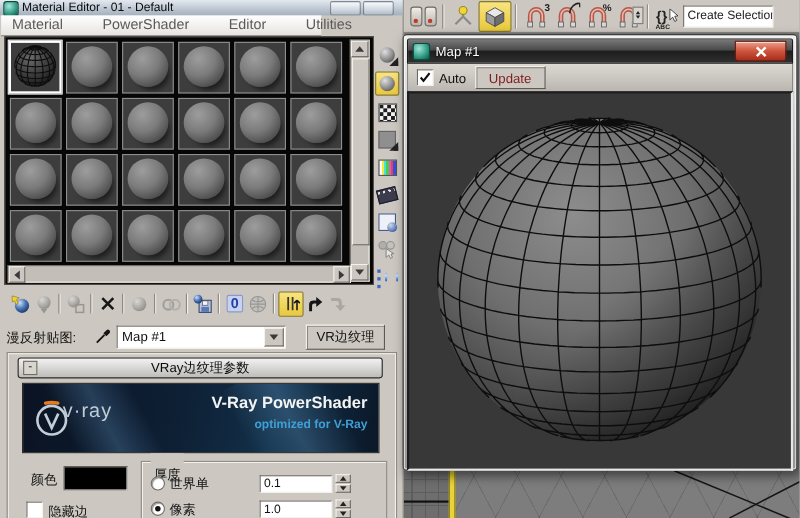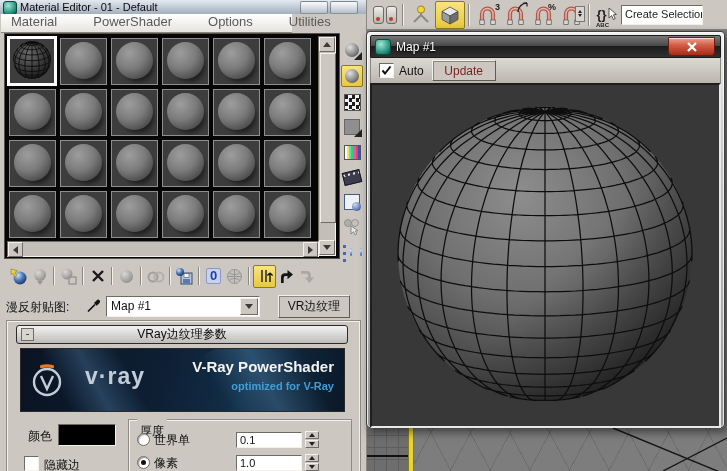--- a/index.html
+++ b/index.html
@@ -65,21 +65,21 @@
   .btn3d{display:flex;align-items:center;justify-content:center;font-size:12px;color:#111;background:#ccc8c1;
          border-top:1px solid #f4f1eb;border-left:1px solid #f4f1eb;border-bottom:1px solid #5f5b54;border-right:1px solid #5f5b54;box-shadow:1px 1px 0 #8a8680 inset}
   .vr-btn{left:278px;top:295px;width:70px;height:21px}
   
   .groove{left:6px;top:320px;width:353px;height:151px;border:1px solid #8f8b85;box-shadow:inset 1px 1px 0 #f4f1ec, inset -1px -1px 0 #f4f1ec}
   .rollout-hd{left:16px;top:325px;width:330px;height:17px;background:linear-gradient(#f2f2f2,#bdbcb8);border:1px solid #2a2a2a;border-radius:3px;
               display:flex;align-items:center;justify-content:center;font-size:12px;color:#0a0a0a;position:absolute}
   .minus-box{position:absolute;left:4px;top:2px;width:11px;height:11px;background:#d8d5cf;border:1px solid #6f6b64;font-size:11px;line-height:9px;text-align:center;color:#222}
   .banner{left:20px;top:348px;width:323px;height:62px;background:linear-gradient(100deg,#0a1322 0%,#0e2035 45%,#123049 70%,#0b1828 100%);border:1px solid #2a2a2a;overflow:hidden}
   .streak{position:absolute;background:linear-gradient(90deg,rgba(120,180,230,0),rgba(120,180,230,.25),rgba(120,180,230,0));transform:rotate(-28deg)}
-  .vray-logotext{position:absolute;left:64px;top:14px;font-size:23px;font-weight:bold;color:#c2cdd8;letter-spacing:1px}
+  .vray-logotext{position:absolute;left:36px;top:14px;font-size:18px;font-weight:normal;color:#c2cdd8;letter-spacing:1px}
   .banner-title{position:absolute;right:10px;top:9px;font-size:15px;font-weight:bold;color:#f4f4f4}
   .banner-sub{position:absolute;right:10px;top:31px;font-size:11px;font-weight:bold;color:#3f9fd6}
   
   .p-label{font-size:12px;color:#111;position:absolute}
   .swatch{left:58px;top:424px;width:56px;height:20px;background:#000}
   .cbox{width:13px;height:13px;display:flex;align-items:center;justify-content:center;background:#fff}
   .radio{width:11px;height:11px;border-radius:50%;background:#fff;border:1px solid #6f6b64;box-shadow:inset 1px 1px 1px rgba(0,0,0,.4);display:flex;align-items:center;justify-content:center}
   .radio i{width:5px;height:5px;border-radius:50%;background:#111}
   .groupbox{left:128px;top:419px;width:222px;height:52px;border:1px solid #8f8b85;box-shadow:inset 1px 1px 0 #f4f1ec;position:absolute}
   .gb-legend{position:absolute;left:8px;top:-8px;background:#ccc8c1;padding:11px 3px;font-size:12px}
@@ -246,21 +246,21 @@
   <div class="abs mat-editor">
     <div class="abs me-title">
       <div class="abs app-icon"></div>
       <div class="abs me-title-text">Material Editor - 01 - Default</div>
       <div class="abs cap-btn" style="left:300px"></div>
       <div class="abs cap-btn" style="left:330px"></div>
     </div>
     <div class="abs me-menubar">
       <span class="menu-item">Material</span>
       <span class="menu-item">PowerShader</span>
-      <span class="menu-item">Options</span>
+      <span class="menu-item">Editor</span>
       <span class="menu-item">Utilities</span>
     </div>
 
     <div class="abs palette">
       <div class="abs slot-grid" id="slot-grid">
           <div class="slot sel"><svg width="45" height="44">
               <circle cx="22" cy="21" r="19" fill="url(#sphDark)"></circle>
               <g id="mini-wires">
                 <path d="M22.0 3.6L23.0 3.6L23.9 3.7L24.9 3.8L25.8 4.0L26.8 4.2L27.7 4.5L28.6 4.8L29.5 5.1L30.4 5.5L31.3 5.9L32.1 6.4L32.9 6.9L33.6 7.5L34.4 8.1L35.1 8.7L35.7 9.4L36.4 10.1L37.0 10.8L37.5 11.5L38.0 12.3L38.5 13.1L38.9 13.9L39.3 14.8L39.6 15.6L39.9 16.5L40.1 17.4L40.3 18.3L40.4 19.2L40.5 20.1L40.5 21.0M22.0 3.6L22.9 3.5L23.8 3.5L24.7 3.5L25.6 3.5L26.4 3.6L27.3 3.7L28.1 3.9L29.0 4.1L29.8 4.4L30.5 4.7L31.3 5.1L32.0 5.5L32.8 6.0L33.4 6.5L34.1 7.0M22.0 3.6L22.7 3.4L23.4 3.2L24.0 3.1L24.7 3.1L25.4 3.1L26.0 3.1L26.7 3.2L27.3 3.3L27.9 3.5M22.0 3.6L22.4 3.3L22.7 3.1L23.1 2.9L23.5 2.8L23.8 2.7L24.2 2.7L24.5 2.7M22.0 3.6L22.0 3.3L22.0 3.1L22.0 2.8L22.0 2.7L22.0 2.6L22.0 2.5M22.0 3.6L21.6 3.3L21.3 3.1L20.9 2.9L20.5 2.8L20.2 2.7L19.8 2.7L19.5 2.7M22.0 3.6L21.3 3.4L20.6 3.2L20.0 3.1L19.3 3.1L18.6 3.1L18.0 3.1L17.3 3.2L16.7 3.3L16.1 3.5M22.0 3.6L21.1 3.5L20.2 3.5L19.3 3.5L18.4 3.5L17.6 3.6L16.7 3.7L15.9 3.9L15.0 4.1L14.2 4.4L13.5 4.7L12.7 5.1L12.0 5.5L11.2 6.0L10.6 6.5L9.9 7.0M22.0 3.6L21.0 3.6L20.1 3.7L19.1 3.8L18.2 4.0L17.2 4.2L16.3 4.5L15.4 4.8L14.5 5.1L13.6 5.5L12.8 5.9L11.9 6.4L11.1 6.9L10.4 7.5L9.6 8.1L8.9 8.7L8.3 9.4L7.6 10.1L7.0 10.8L6.5 11.5L6.0 12.3L5.5 13.1L5.1 13.9L4.7 14.8L4.4 15.6L4.1 16.5L3.9 17.4L3.7 18.3L3.6 19.2L3.5 20.1L3.5 21.0M22.0 3.6L21.1 3.8L20.2 4.0L19.3 4.2L18.4 4.5L17.6 4.8L16.7 5.2L15.9 5.6L15.0 6.1L14.2 6.6L13.5 7.2L12.7 7.7L12.0 8.4L11.2 9.0L10.6 9.7L9.9 10.4L9.3 11.2L8.7 12.0L8.2 12.7L7.7 13.6L7.2 14.4L6.8 15.3L6.4 16.1L6.0 17.0L5.7 17.9L5.5 18.8L5.3 19.8L5.1 20.7L5.0 21.6L4.9 22.5L4.9 23.4L4.9 24.3L5.0 25.2L5.1 26.1L5.3 27.0L5.5 27.8L5.7 28.7L6.0 29.5L6.4 30.3L6.8 31.1L7.2 31.8L7.7 32.5L8.2 33.2L8.7 33.8L9.3 34.4L9.9 35.0L10.6 35.5M22.0 3.6L21.3 3.9L20.6 4.2L20.0 4.5L19.3 4.9L18.6 5.4L18.0 5.9L17.3 6.4L16.7 6.9L16.1 7.6L15.5 8.2L14.9 8.9L14.3 9.6L13.8 10.3L13.2 11.1L12.7 11.9L12.3 12.7L11.8 13.5L11.4 14.4L11.0 15.3L10.7 16.2L10.3 17.1L10.0 18.0L9.8 19.0L9.6 19.9L9.4 20.8L9.2 21.8L9.1 22.7L9.0 23.6L8.9 24.6L8.9 25.5L8.9 26.4L9.0 27.3L9.1 28.1L9.2 29.0L9.4 29.8L9.6 30.6L9.8 31.4L10.0 32.2L10.3 32.9L10.7 33.6L11.0 34.2L11.4 34.8L11.8 35.4L12.3 36.0L12.7 36.5L13.2 36.9L13.8 37.3L14.3 37.7L14.9 38.0L15.5 38.3L16.1 38.5M22.0 3.6L21.6 4.0L21.3 4.3L20.9 4.8L20.5 5.2L20.2 5.7L19.8 6.3L19.5 6.9L19.1 7.5L18.8 8.2L18.5 8.9L18.1 9.6L17.8 10.4L17.5 11.2L17.3 12.0L17.0 12.9L16.7 13.7L16.5 14.6L16.3 15.5L16.1 16.5L15.9 17.4L15.7 18.3L15.5 19.3L15.4 20.2L15.3 21.2L15.2 22.2L15.1 23.1L15.0 24.1L15.0 25.0L14.9 25.9L14.9 26.9L14.9 27.8L15.0 28.6L15.0 29.5L15.1 30.3L15.2 31.2L15.3 31.9L15.4 32.7L15.5 33.4L15.7 34.1L15.9 34.8L16.1 35.4L16.3 36.0L16.5 36.5L16.7 37.0L17.0 37.4L17.3 37.8L17.5 38.2L17.8 38.5L18.1 38.8L18.5 39.0L18.8 39.1L19.1 39.3L19.5 39.3M22.0 3.6L22.0 4.0L22.0 4.4L22.0 4.8L22.0 5.3L22.0 5.9L22.0 6.4L22.0 7.0L22.0 7.7L22.0 8.4L22.0 9.1L22.0 9.9L22.0 10.7L22.0 11.5L22.0 12.3L22.0 13.2L22.0 14.1L22.0 15.0L22.0 15.9L22.0 16.9L22.0 17.8L22.0 18.8L22.0 19.7L22.0 20.7L22.0 21.7L22.0 22.6L22.0 23.6L22.0 24.5L22.0 25.5L22.0 26.4L22.0 27.3L22.0 28.2L22.0 29.1L22.0 30.0L22.0 30.8L22.0 31.6L22.0 32.4L22.0 33.2L22.0 33.9L22.0 34.5L22.0 35.2L22.0 35.8L22.0 36.3L22.0 36.9L22.0 37.3L22.0 37.8L22.0 38.2L22.0 38.5L22.0 38.8L22.0 39.0L22.0 39.2L22.0 39.4L22.0 39.5L22.0 39.5M22.0 3.6L22.4 4.0L22.7 4.3L23.1 4.8L23.5 5.2L23.8 5.7L24.2 6.3L24.5 6.9L24.9 7.5L25.2 8.2L25.5 8.9L25.9 9.6L26.2 10.4L26.5 11.2L26.7 12.0L27.0 12.9L27.3 13.7L27.5 14.6L27.7 15.5L27.9 16.5L28.1 17.4L28.3 18.3L28.5 19.3L28.6 20.2L28.7 21.2L28.8 22.2L28.9 23.1L29.0 24.1L29.0 25.0L29.1 25.9L29.1 26.9L29.1 27.8L29.0 28.6L29.0 29.5L28.9 30.3L28.8 31.2L28.7 31.9L28.6 32.7L28.5 33.4L28.3 34.1L28.1 34.8L27.9 35.4L27.7 36.0L27.5 36.5L27.3 37.0L27.0 37.4L26.7 37.8L26.5 38.2L26.2 38.5L25.9 38.8L25.5 39.0L25.2 39.1L24.9 39.3L24.5 39.3M22.0 3.6L22.7 3.9L23.4 4.2L24.0 4.5L24.7 4.9L25.4 5.4L26.0 5.9L26.7 6.4L27.3 6.9L27.9 7.6L28.5 8.2L29.1 8.9L29.7 9.6L30.2 10.3L30.8 11.1L31.2 11.9L31.7 12.7L32.2 13.5L32.6 14.4L33.0 15.3L33.3 16.2L33.7 17.1L34.0 18.0L34.2 19.0L34.4 19.9L34.6 20.8L34.8 21.8L34.9 22.7L35.0 23.6L35.1 24.6L35.1 25.5L35.1 26.4L35.0 27.3L34.9 28.1L34.8 29.0L34.6 29.8L34.4 30.6L34.2 31.4L34.0 32.2L33.7 32.9L33.3 33.6L33.0 34.2L32.6 34.8L32.2 35.4L31.7 36.0L31.3 36.5L30.8 36.9L30.2 37.3L29.7 37.7L29.1 38.0L28.5 38.3L27.9 38.5M22.0 3.6L22.9 3.8L23.8 4.0L24.7 4.2L25.6 4.5L26.4 4.8L27.3 5.2L28.1 5.6L29.0 6.1L29.8 6.6L30.5 7.2L31.3 7.7L32.0 8.4L32.8 9.0L33.4 9.7L34.1 10.4L34.7 11.2L35.3 12.0L35.8 12.7L36.3 13.6L36.8 14.4L37.2 15.3L37.6 16.1L38.0 17.0L38.3 17.9L38.5 18.8L38.7 19.8L38.9 20.7L39.0 21.6L39.1 22.5L39.1 23.4L39.1 24.3L39.0 25.2L38.9 26.1L38.7 27.0L38.5 27.8L38.3 28.7L38.0 29.5L37.6 30.3L37.2 31.1L36.8 31.8L36.3 32.5L35.8 33.2L35.3 33.8L34.7 34.4L34.1 35.0L33.4 35.5M27.7 4.5L27.7 4.4L27.7 4.3L27.6 4.2L27.6 4.1L27.5 4.0L27.4 3.9L27.3 3.8L27.2 3.7L27.1 3.6L27.0 3.5L26.8 3.4L26.6 3.3L26.4 3.2L26.2 3.2L26.0 3.1L25.8 3.0L25.6 2.9L25.4 2.9L25.1 2.8L24.9 2.8L24.6 2.7L24.3 2.7L24.0 2.6L23.8 2.6L23.5 2.6L23.2 2.6L22.9 2.5L22.6 2.5L22.3 2.5L22.0 2.5L21.7 2.5L21.4 2.5L21.1 2.5L20.8 2.6L20.5 2.6L20.2 2.6L20.0 2.6L19.7 2.7L19.4 2.7L19.1 2.8L18.9 2.8L18.6 2.9L18.4 2.9L18.2 3.0L18.0 3.1L17.8 3.2L17.6 3.2L17.4 3.3L17.2 3.4L17.0 3.5L16.9 3.6L16.8 3.7L16.7 3.8L16.6 3.9L16.5 4.0L16.4 4.1L16.4 4.2L16.3 4.3L16.3 4.4L16.3 4.5L16.3 4.6L16.3 4.7L16.4 4.8L16.4 4.9L16.5 5.0L16.6 5.1L16.7 5.2L16.8 5.3L16.9 5.4L17.0 5.5L17.2 5.5L17.4 5.6L17.6 5.7L17.8 5.8L18.0 5.9L18.2 5.9L18.4 6.0L18.6 6.1L18.9 6.1L19.1 6.2L19.4 6.2L19.7 6.3L20.0 6.3L20.2 6.3L20.5 6.4L20.8 6.4L21.1 6.4L21.4 6.4L21.7 6.4L22.0 6.4L22.3 6.4L22.6 6.4L22.9 6.4L23.2 6.4L23.5 6.4L23.8 6.3L24.0 6.3L24.3 6.3L24.6 6.2L24.9 6.2L25.1 6.1L25.4 6.1L25.6 6.0L25.8 5.9L26.0 5.9L26.2 5.8L26.4 5.7L26.6 5.6L26.8 5.5L27.0 5.5L27.1 5.4L27.2 5.3L27.3 5.2L27.4 5.1L27.5 5.0L27.6 4.9L27.6 4.8L27.7 4.7L27.7 4.6L27.7 4.5M32.9 6.9L32.9 6.7L32.8 6.6L32.7 6.4L32.6 6.2L32.5 6.0L32.3 5.8L32.2 5.6L31.9 5.4L31.7 5.2L31.4 5.1M12.6 5.1L12.3 5.2L12.1 5.4L11.8 5.6L11.7 5.8L11.5 6.0L11.4 6.2L11.3 6.4L11.2 6.6L11.1 6.7L11.1 6.9L11.1 7.1L11.2 7.3L11.3 7.5L11.4 7.7L11.5 7.9L11.7 8.1L11.8 8.3L12.1 8.5L12.3 8.6L12.6 8.8L12.9 9.0L13.2 9.1L13.5 9.3L13.9 9.4L14.3 9.6L14.7 9.7L15.2 9.8L15.6 10.0L16.1 10.1L16.6 10.2L17.1 10.3L17.6 10.3L18.1 10.4L18.6 10.5L19.2 10.5L19.7 10.6L20.3 10.6L20.9 10.6L21.4 10.7L22.0 10.7L22.6 10.7L23.1 10.6L23.7 10.6L24.3 10.6L24.8 10.5L25.4 10.5L25.9 10.4L26.4 10.3L26.9 10.3L27.4 10.2L27.9 10.1L28.4 10.0L28.8 9.8L29.3 9.7L29.7 9.6L30.1 9.4L30.5 9.3L30.8 9.1L31.1 9.0L31.4 8.8L31.7 8.6L31.9 8.5L32.2 8.3L32.3 8.1L32.5 7.9L32.6 7.7L32.7 7.5L32.8 7.3L32.9 7.1L32.9 6.9M37.0 10.8L36.9 10.5L36.9 10.2L36.8 10.0L36.6 9.7L36.5 9.5M7.5 9.5L7.4 9.7L7.2 10.0L7.1 10.2L7.1 10.5L7.0 10.8L7.1 11.1L7.1 11.3L7.2 11.6L7.4 11.9L7.5 12.1L7.8 12.4L8.0 12.6L8.3 12.9L8.7 13.1L9.0 13.4L9.4 13.6L9.9 13.8L10.4 14.0L10.9 14.2L11.4 14.4L12.0 14.6L12.6 14.8L13.2 14.9L13.8 15.1L14.5 15.2L15.2 15.4L15.9 15.5L16.6 15.6L17.4 15.7L18.1 15.7L18.9 15.8L19.7 15.9L20.4 15.9L21.2 15.9L22.0 15.9L22.8 15.9L23.6 15.9L24.3 15.9L25.1 15.8L25.9 15.7L26.6 15.7L27.4 15.6L28.1 15.5L28.8 15.4L29.5 15.2L30.2 15.1L30.8 14.9L31.4 14.8L32.0 14.6L32.6 14.4L33.1 14.2L33.6 14.0L34.1 13.8L34.6 13.6L35.0 13.4L35.3 13.1L35.7 12.9L36.0 12.6L36.2 12.4L36.5 12.1L36.6 11.9L36.8 11.6L36.9 11.3L36.9 11.1L37.0 10.8M39.6 15.6L39.6 15.3L39.5 15.0M4.5 15.0L4.4 15.3L4.4 15.6L4.4 15.9L4.5 16.3L4.6 16.6L4.8 16.9L5.0 17.2L5.3 17.5L5.6 17.8L5.9 18.1L6.3 18.4L6.8 18.6L7.2 18.9L7.8 19.2L8.3 19.4L8.9 19.7L9.6 19.9L10.2 20.1L10.9 20.3L11.7 20.5L12.4 20.7L13.2 20.9L14.0 21.0L14.8 21.1L15.7 21.3L16.6 21.4L17.4 21.5L18.3 21.5L19.2 21.6L20.2 21.6L21.1 21.7L22.0 21.7L22.9 21.7L23.8 21.6L24.8 21.6L25.7 21.5L26.6 21.5L27.4 21.4L28.3 21.3L29.2 21.1L30.0 21.0L30.8 20.9L31.6 20.7L32.3 20.5L33.1 20.3L33.8 20.1L34.4 19.9L35.1 19.7L35.7 19.4L36.2 19.2L36.8 18.9L37.2 18.6L37.7 18.4L38.1 18.1L38.4 17.8L38.7 17.5L39.0 17.2L39.2 16.9L39.4 16.6L39.5 16.3L39.6 15.9L39.6 15.6M40.5 21.0M3.5 21.0L3.5 21.3L3.6 21.7L3.7 22.0L3.9 22.3L4.1 22.6L4.4 23.0L4.7 23.3L5.1 23.6L5.5 23.9L6.0 24.2L6.5 24.5L7.0 24.7L7.6 25.0L8.3 25.2L8.9 25.5L9.6 25.7L10.4 25.9L11.1 26.1L11.9 26.3L12.7 26.5L13.6 26.7L14.5 26.8L15.4 26.9L16.3 27.0L17.2 27.1L18.2 27.2L19.1 27.3L20.1 27.3L21.0 27.3L22.0 27.3L23.0 27.3L23.9 27.3L24.9 27.3L25.8 27.2L26.8 27.1L27.7 27.0L28.6 26.9L29.5 26.8L30.4 26.7L31.3 26.5L32.1 26.3L32.9 26.1L33.6 25.9L34.4 25.7L35.1 25.5L35.7 25.2L36.4 25.0L37.0 24.7L37.5 24.5L38.0 24.2L38.5 23.9L38.9 23.6L39.3 23.3L39.6 23.0L39.9 22.6L40.1 22.3L40.3 22.0L40.4 21.7L40.5 21.3L40.5 21.0M4.5 27.0L4.6 27.3L4.8 27.6L5.0 27.9L5.3 28.2L5.6 28.5L5.9 28.8L6.3 29.1L6.8 29.4L7.2 29.7L7.8 29.9L8.3 30.2L8.9 30.4L9.6 30.6L10.2 30.9L10.9 31.1L11.7 31.3L12.4 31.4L13.2 31.6L14.0 31.7L14.8 31.9L15.7 32.0L16.6 32.1L17.4 32.2L18.3 32.3L19.2 32.3L20.2 32.4L21.1 32.4L22.0 32.4L22.9 32.4L23.8 32.4L24.8 32.3L25.7 32.3L26.6 32.2L27.4 32.1L28.3 32.0L29.2 31.9L30.0 31.7L30.8 31.6L31.6 31.4L32.3 31.3L33.1 31.1L33.8 30.9L34.4 30.6L35.1 30.4L35.7 30.2L36.2 29.9L36.8 29.7L37.2 29.4L37.7 29.1L38.1 28.8L38.4 28.5L38.7 28.2L39.0 27.9L39.2 27.6L39.4 27.3L39.5 27.0M7.5 32.5L7.8 32.8L8.0 33.1L8.3 33.3L8.7 33.5L9.0 33.8L9.4 34.0L9.9 34.2L10.4 34.4L10.9 34.6L11.4 34.8L12.0 35.0L12.6 35.2L13.2 35.4L13.8 35.5L14.5 35.7L15.2 35.8L15.9 35.9L16.6 36.0L17.4 36.1L18.1 36.2L18.9 36.2L19.7 36.3L20.4 36.3L21.2 36.3L22.0 36.3L22.8 36.3L23.6 36.3L24.3 36.3L25.1 36.2L25.9 36.2L26.6 36.1L27.4 36.0L28.1 35.9L28.8 35.8L29.5 35.7L30.2 35.5L30.8 35.4L31.4 35.2L32.0 35.0L32.6 34.8L33.1 34.6L33.6 34.4L34.1 34.2L34.6 34.0L35.0 33.8L35.3 33.5L35.7 33.3L36.0 33.1L36.2 32.8L36.5 32.5M12.6 36.9L12.9 37.1L13.2 37.3L13.5 37.4L13.9 37.6L14.3 37.7L14.7 37.8L15.2 38.0L15.6 38.1L16.1 38.2L16.6 38.3L17.1 38.4L17.6 38.5L18.1 38.5L18.6 38.6L19.2 38.7L19.7 38.7L20.3 38.7L20.9 38.8L21.4 38.8L22.0 38.8L22.6 38.8L23.1 38.8L23.7 38.7L24.3 38.7L24.8 38.7L25.4 38.6L25.9 38.5L26.4 38.5L26.9 38.4L27.4 38.3L27.9 38.2L28.4 38.1L28.8 38.0L29.3 37.8L29.7 37.7L30.1 37.6L30.5 37.4L30.8 37.3L31.1 37.1L31.4 36.9" fill="none" stroke="#0d0d0d" stroke-width="1"></path>
               </g>

